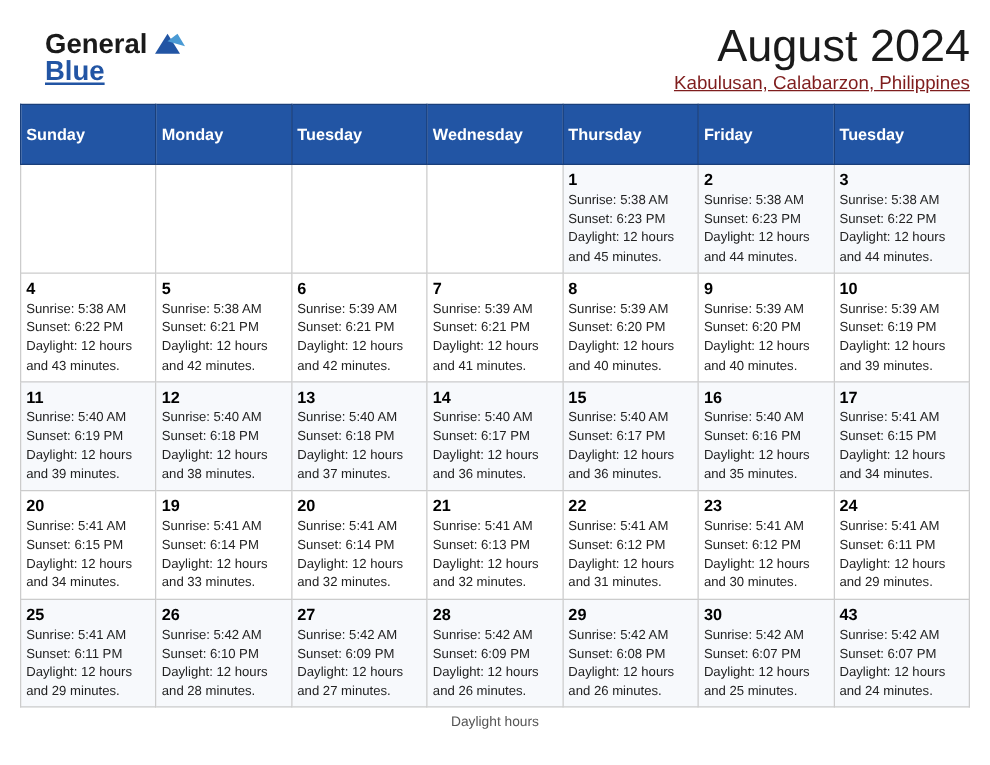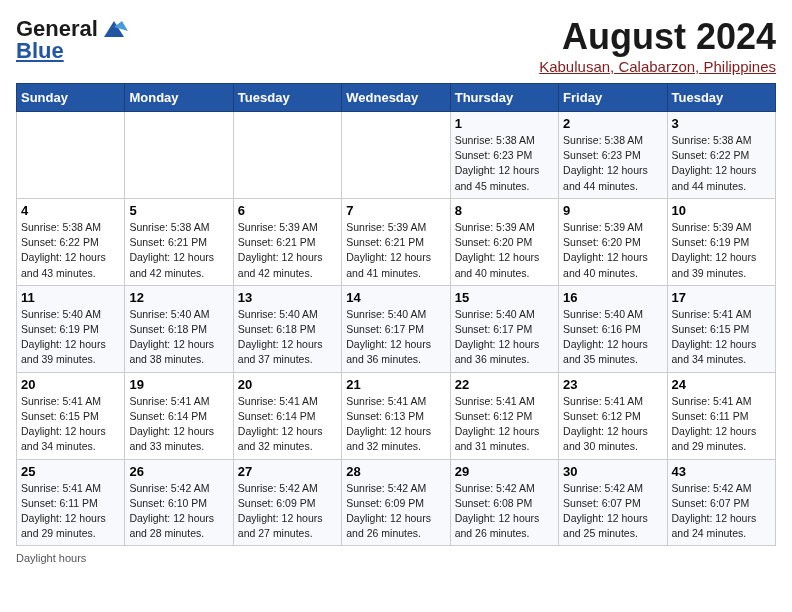--- a/index.html
+++ b/index.html
@@ -6,54 +6,55 @@
     body {
       font-family: Arial, sans-serif;
       background: #fff;
       width: 792px;
       min-height: 612px;
       padding: 16px;
     }
     .header {
       display: flex;
       justify-content: space-between;
-      align-items: flex-start;
+      align-items: center;
       margin-bottom: 8px;
+      margin-left: 20px;
     }
     .logo {
       display: flex;
       flex-direction: column;
       align-items: flex-start;
     }
     .logo-row {
       display: flex;
       align-items: center;
     }
     .title-area {
       text-align: right;
     }
     .month-title {
       font-size: 36px;
-      font-weight: bold;
+      font-weight: normal;
       color: #1a1a1a;
     }
     .location {
       font-size: 15px;
       color: #7f1d1d;
       text-decoration: underline;
     }
     table {
       width: 100%;
       border-collapse: collapse;
       font-size: 11px;
     }
     thead tr th {
       background-color: #2255a4;
       color: #fff;
-      padding: 6px 4px;
+      padding: 16px 4px;
       text-align: left;
       font-size: 13px;
       font-weight: bold;
       border: 1px solid #1a3f7a;
     }
     tbody tr td {
       border: 1px solid #ccc;
       vertical-align: top;
       padding: 4px;
       min-height: 80px;
@@ -74,21 +75,21 @@
       color: #222;
       line-height: 1.45;
     }
     .empty-cell {
       background: #fff !important;
     }
     .footer {
       margin-top: 6px;
       font-size: 11px;
       color: #555;
-      text-align: left;
+      text-align: center;
     }
     td.empty-cell {
       background: #fff;
     }
   </style>
 </head>
 <body>
 
 <div class="header">
   <div class="logo">

